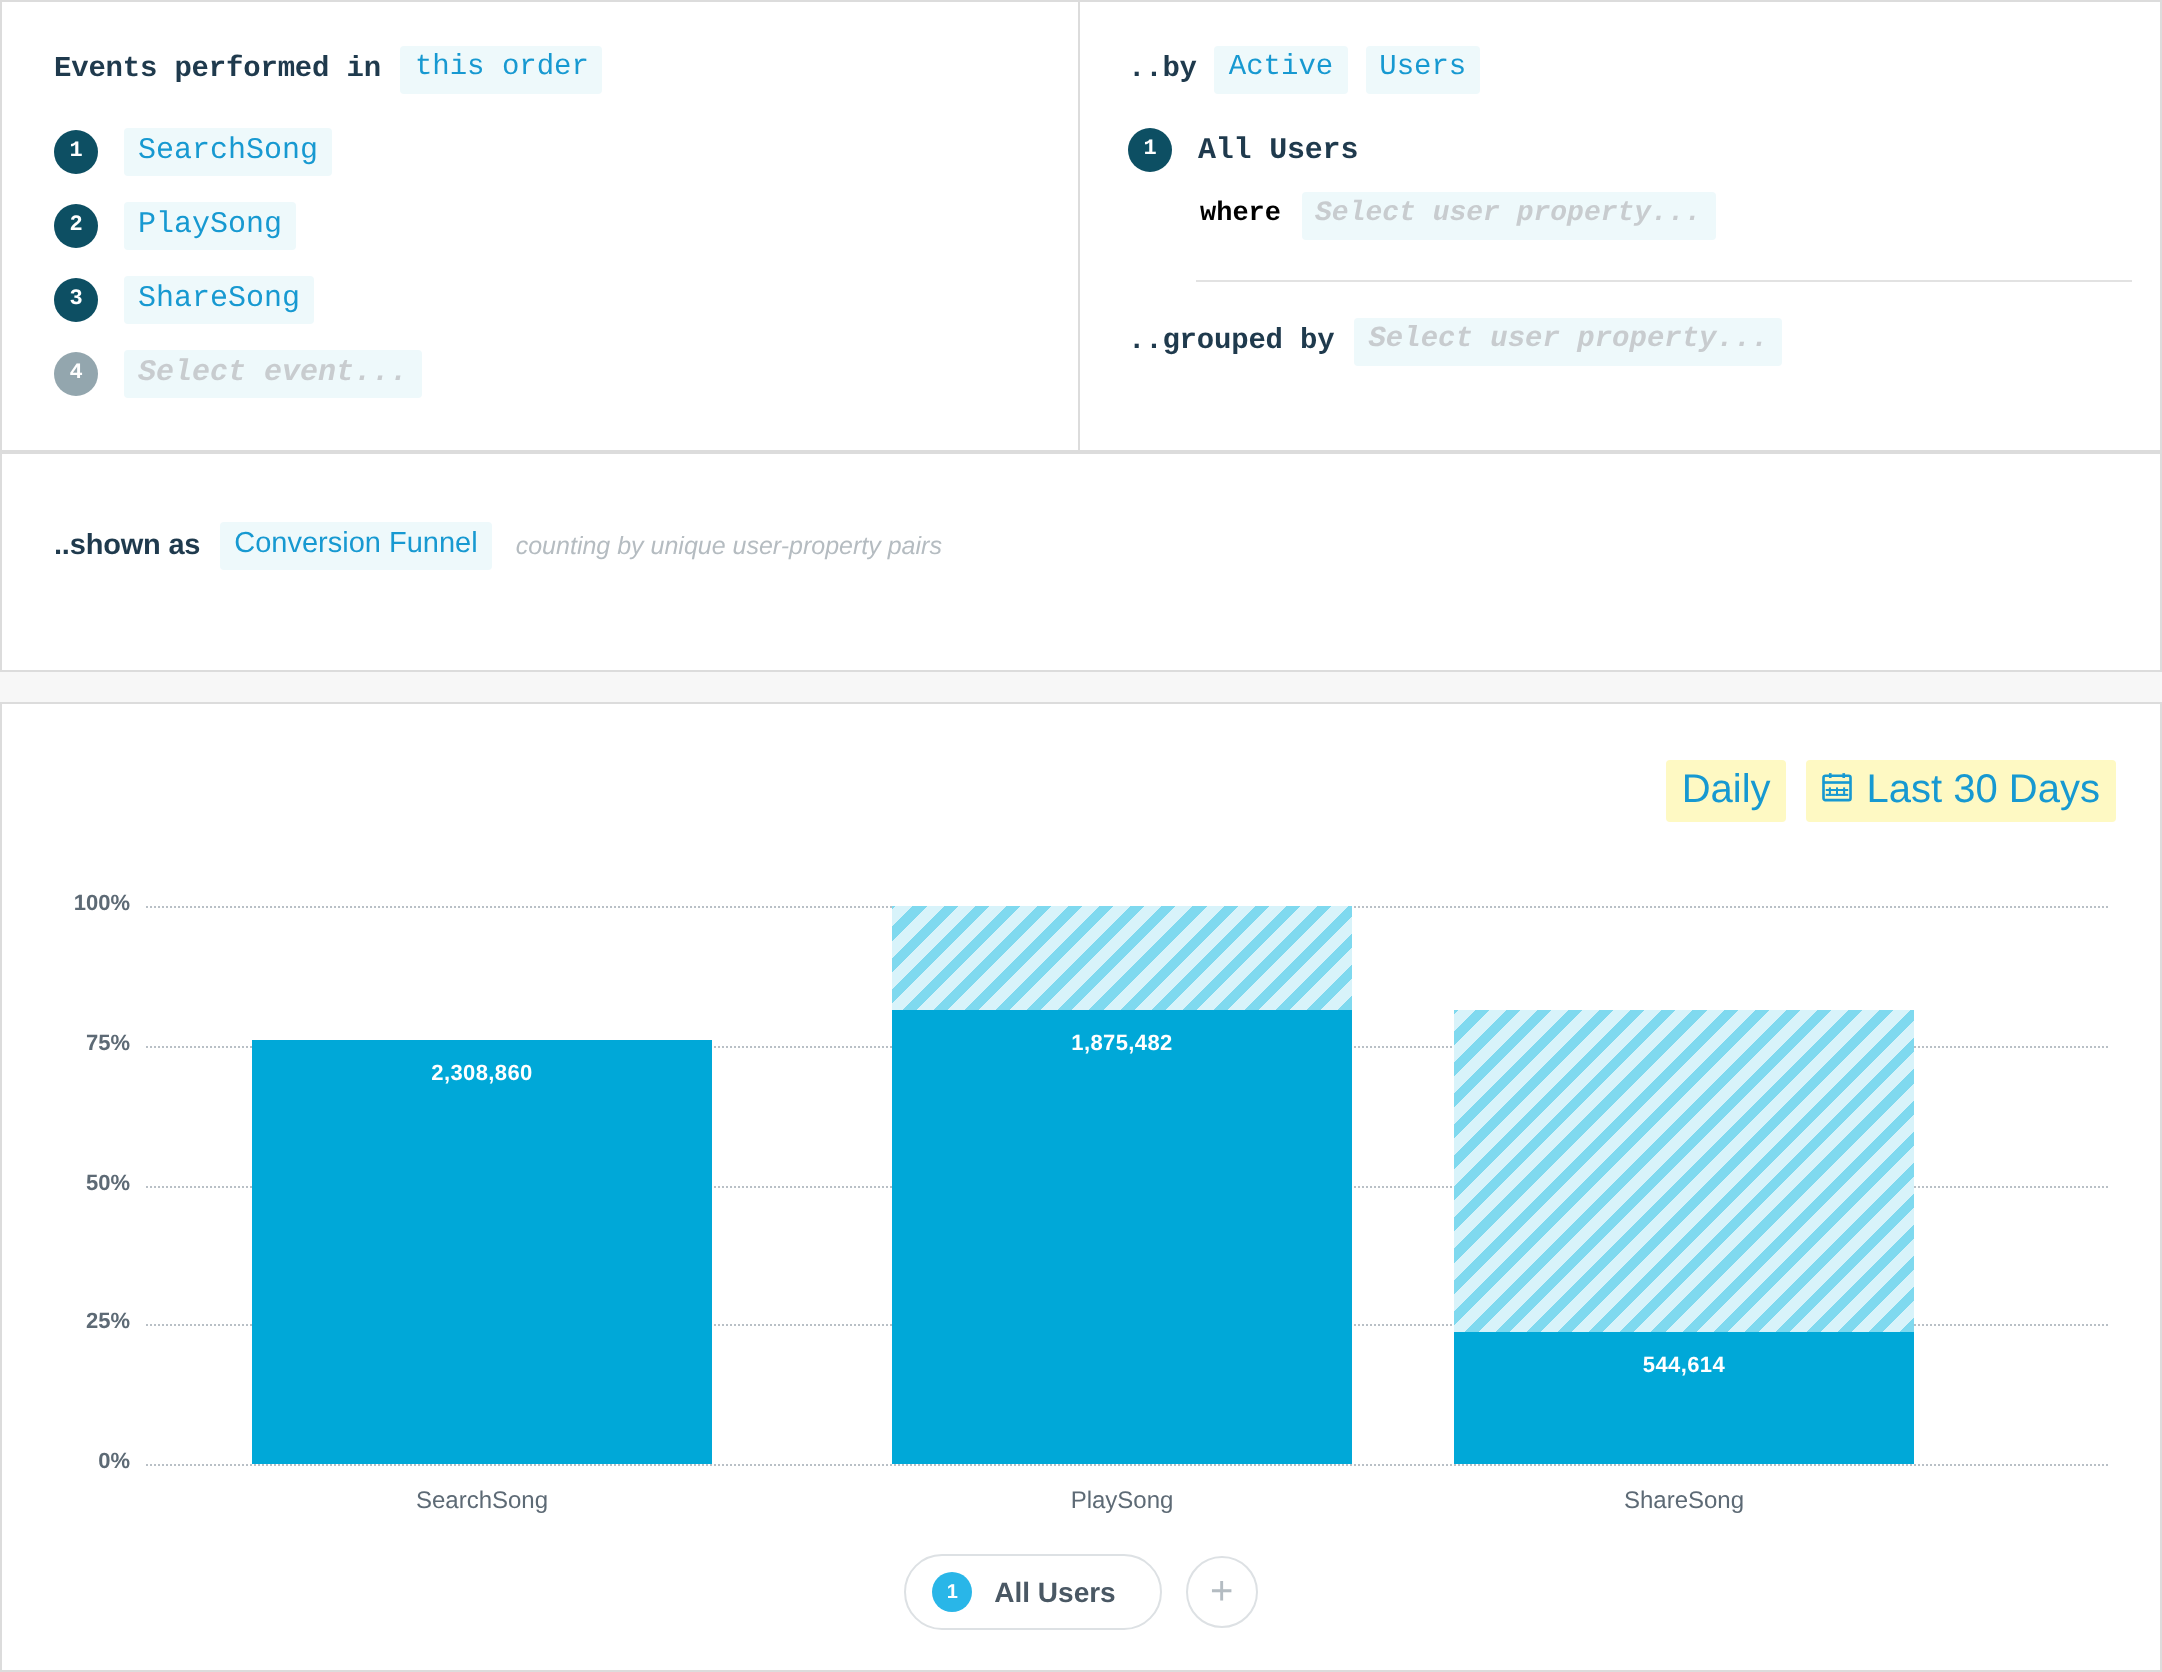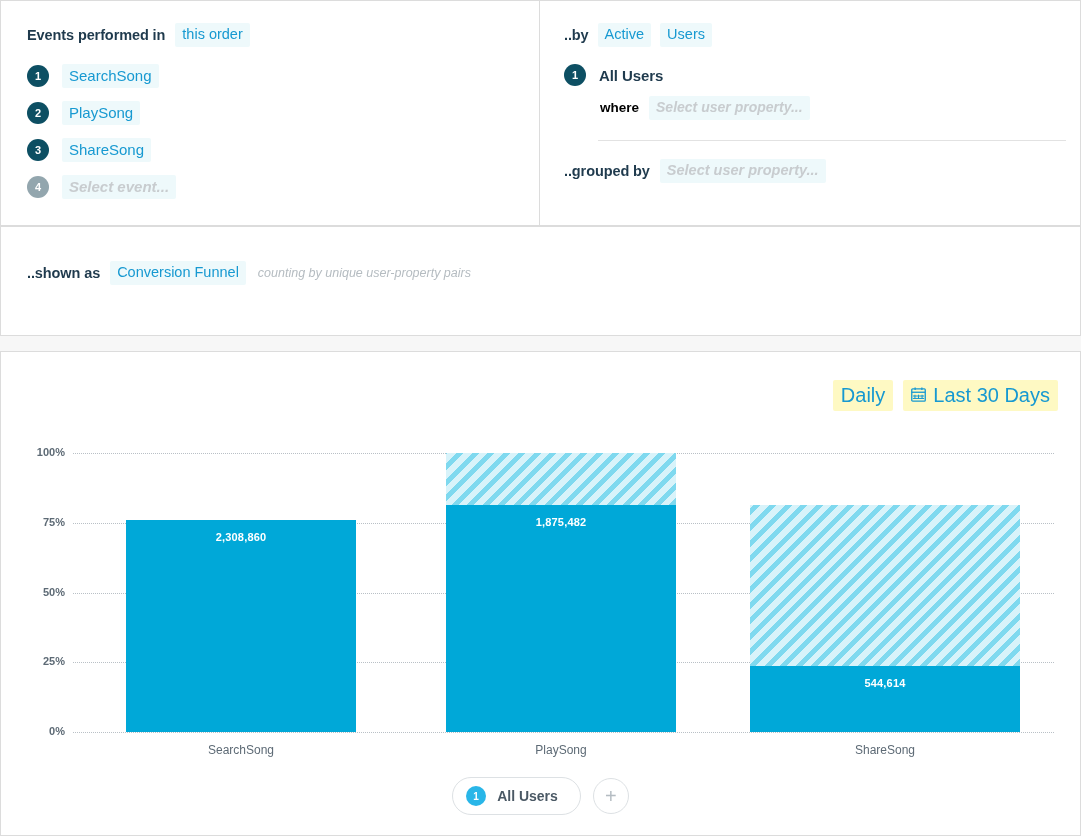--- a/index.html
+++ b/index.html
@@ -30,20 +30,21 @@
     height: 336px;
     display: flex;
     flex-direction: column;
   }
   .qb-top {
     display: flex;
     height: 225px;
     border-bottom: 1px solid #dcdcdc;
     background: #fff;
     box-sizing: border-box;
+    font-family: Liberation Mono, monospace;
   }
   .qb-col-left {
     width: 539px;
     border-right: 1px solid #dcdcdc;
     box-sizing: border-box;
     padding: 22px 0 0 26px;
   }
   .qb-col-right {
     flex: 1;
     box-sizing: border-box;
@@ -422,21 +423,21 @@
       </div>
       <div class="bar-group" style="left: 445px; width: 230px; height: 279px; bottom: 105px;">
         <div class="bar-stack">
           <div class="seg-striped" style="height: 52.452px;"></div>
           <div class="seg-solid" style="height: 226.548px; position: relative;">
             <div class="bar-value" style="top: 11px;">1,875,482</div>
           </div>
         </div>
         <div class="bar-label">PlaySong</div>
       </div>
-      <div class="bar-group" style="left: 749px; width: 270px; height: 279px; bottom: 105px;">
+      <div class="bar-group" style="left: 726px; width: 230px; height: 279px; bottom: 105px;">
         <div class="bar-stack">
           <div class="seg-striped" style="height: 160.704px;"></div>
           <div class="seg-solid" style="height: 65.844px; position: relative;">
             <div class="bar-value" style="top: 11px;">544,614</div>
           </div>
         </div>
         <div class="bar-label">ShareSong</div>
       </div>
     </div>
 

